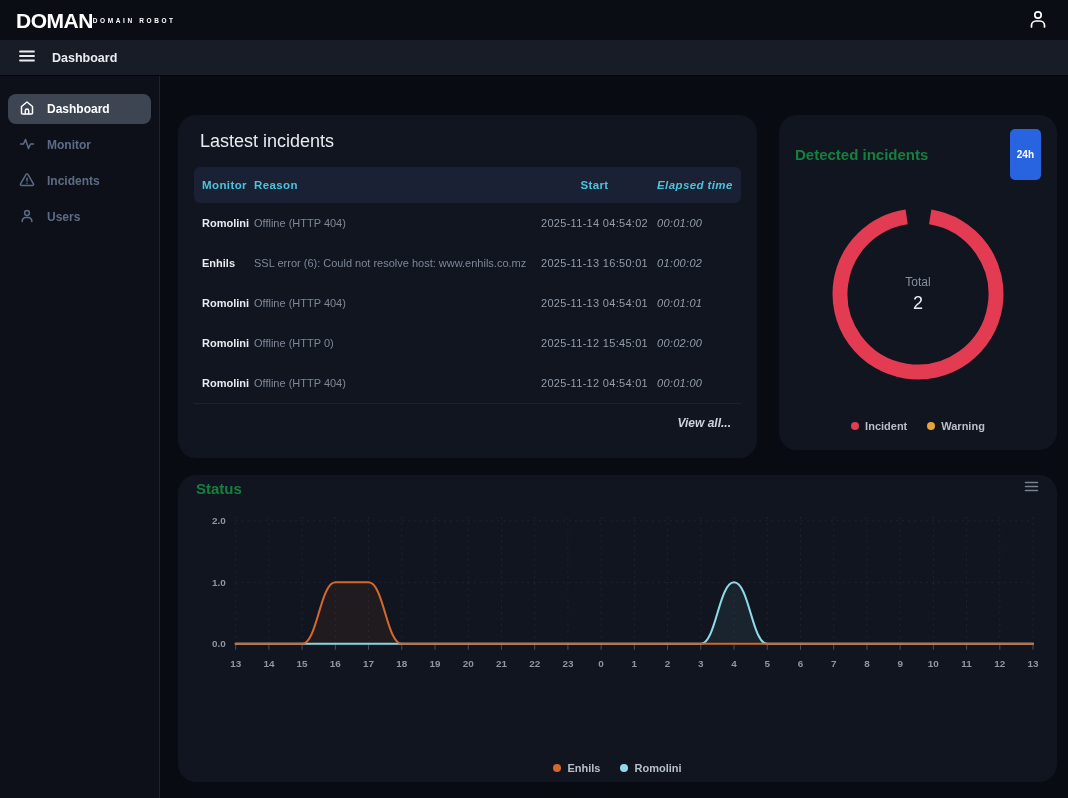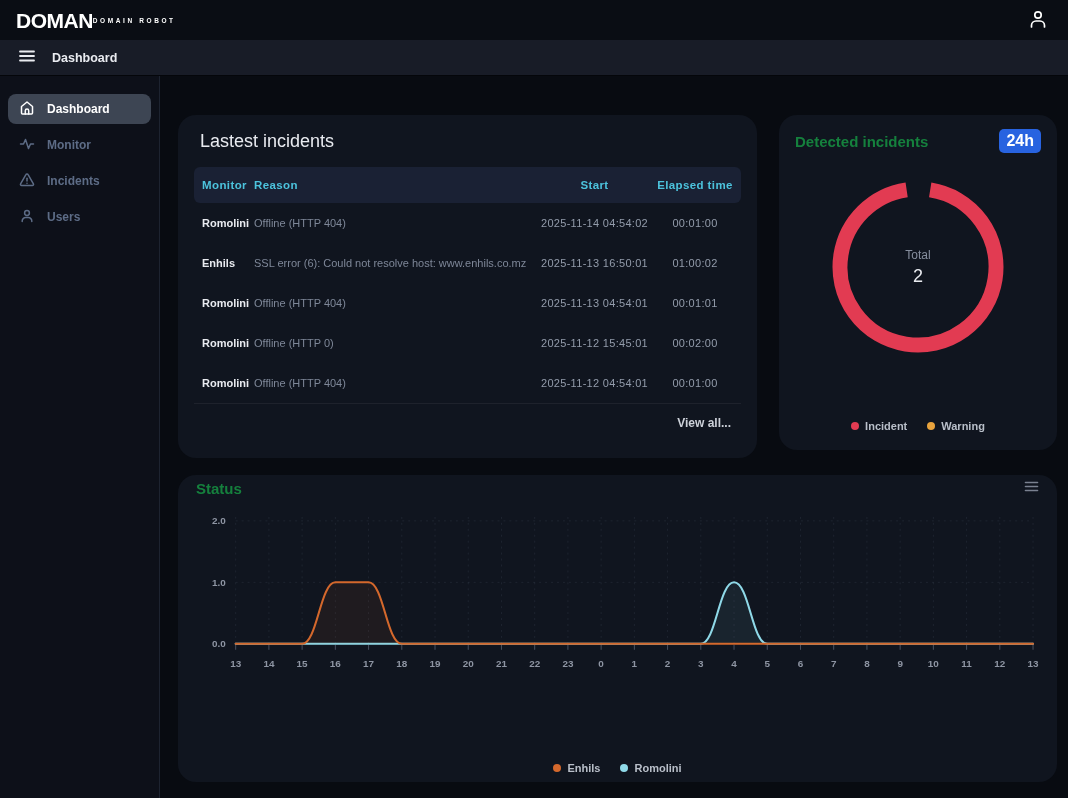--- a/index.html
+++ b/index.html
@@ -37,34 +37,34 @@
   .card-incidents { width:579px; height:343px; padding:16px; display:flex; flex-direction:column; }
   .card-title-lg { font-size:18px; font-weight:500; color:#e9ebf0; padding-left:6px; }
   .t-head { display:flex; align-items:center; height:36px; margin-top:15px; padding:0 8px;
     background:#1a2134; border-radius:6px; color:#4cc3dd; font-size:11.5px; font-weight:700;
     letter-spacing:.4px; white-space:nowrap; }
   .t-row { display:flex; align-items:center; height:40px; padding:0 8px; font-size:11px;
     white-space:nowrap; cursor:pointer; }
   .c-monitor { width:52px; }
   .c-reason  { flex:1; }
   .c-start   { width:125px; text-align:center; }
-  .c-elapsed { width:76px; text-align:center; }
+  .c-elapsed { width:76px; text-align:left;font-style:italic; }
   .r-monitor { font-weight:700; color:#e9ebf0; }
   .r-reason  { color:#7e8798; }
   .r-start, .r-elapsed { color:#939cab; letter-spacing:.3px; }
   .t-foot { flex:1; min-height:36px; border-top:1px solid rgba(255,255,255,.06);
-    display:flex; align-items:center; justify-content:flex-end; padding:0 10px; }
+    display:flex; align-items:center; justify-content:flex-end; padding:0 10px;font-style:italic; }
   .view-all { color:#cdd1d9; font-size:12px; font-weight:600; cursor:pointer; }
 
   
   .card-detected { flex:1; height:335px; padding:14px 16px; display:flex; flex-direction:column; }
   .card-head { display:flex; align-items:center; justify-content:space-between; }
   .card-title-md { font-size:15px; font-weight:600; color:#15803d; }
-  .badge { background:#2863e0; color:#ffffff; font-size:16px; font-weight:700;
-    padding:3px 7px; border-radius:5px; border:none; cursor:pointer; }
+  .badge { background:#2863e0; color:#ffffff; font-size:10px; font-weight:700;
+    padding:20px 7px; border-radius:5px; border:none; cursor:pointer; }
   .donut-wrap { position:relative; width:200px; height:200px; margin:14px auto 0 auto; }
   .donut-center { position:absolute; inset:0; display:flex; flex-direction:column;
     align-items:center; justify-content:center; }
   .donut-label { font-size:12px; color:#878f9f; }
   .donut-value { font-size:18px; color:#e9ebf0; margin-top:4px; }
   .legend { display:flex; justify-content:center; gap:20px; margin-top:auto; padding-bottom:4px; }
   .legend-item { display:flex; align-items:center; gap:6px; font-size:11px; font-weight:600;
     color:#b9bfc9; cursor:pointer; }
   .dot { width:8px; height:8px; border-radius:50%; flex-shrink:0; }
 

